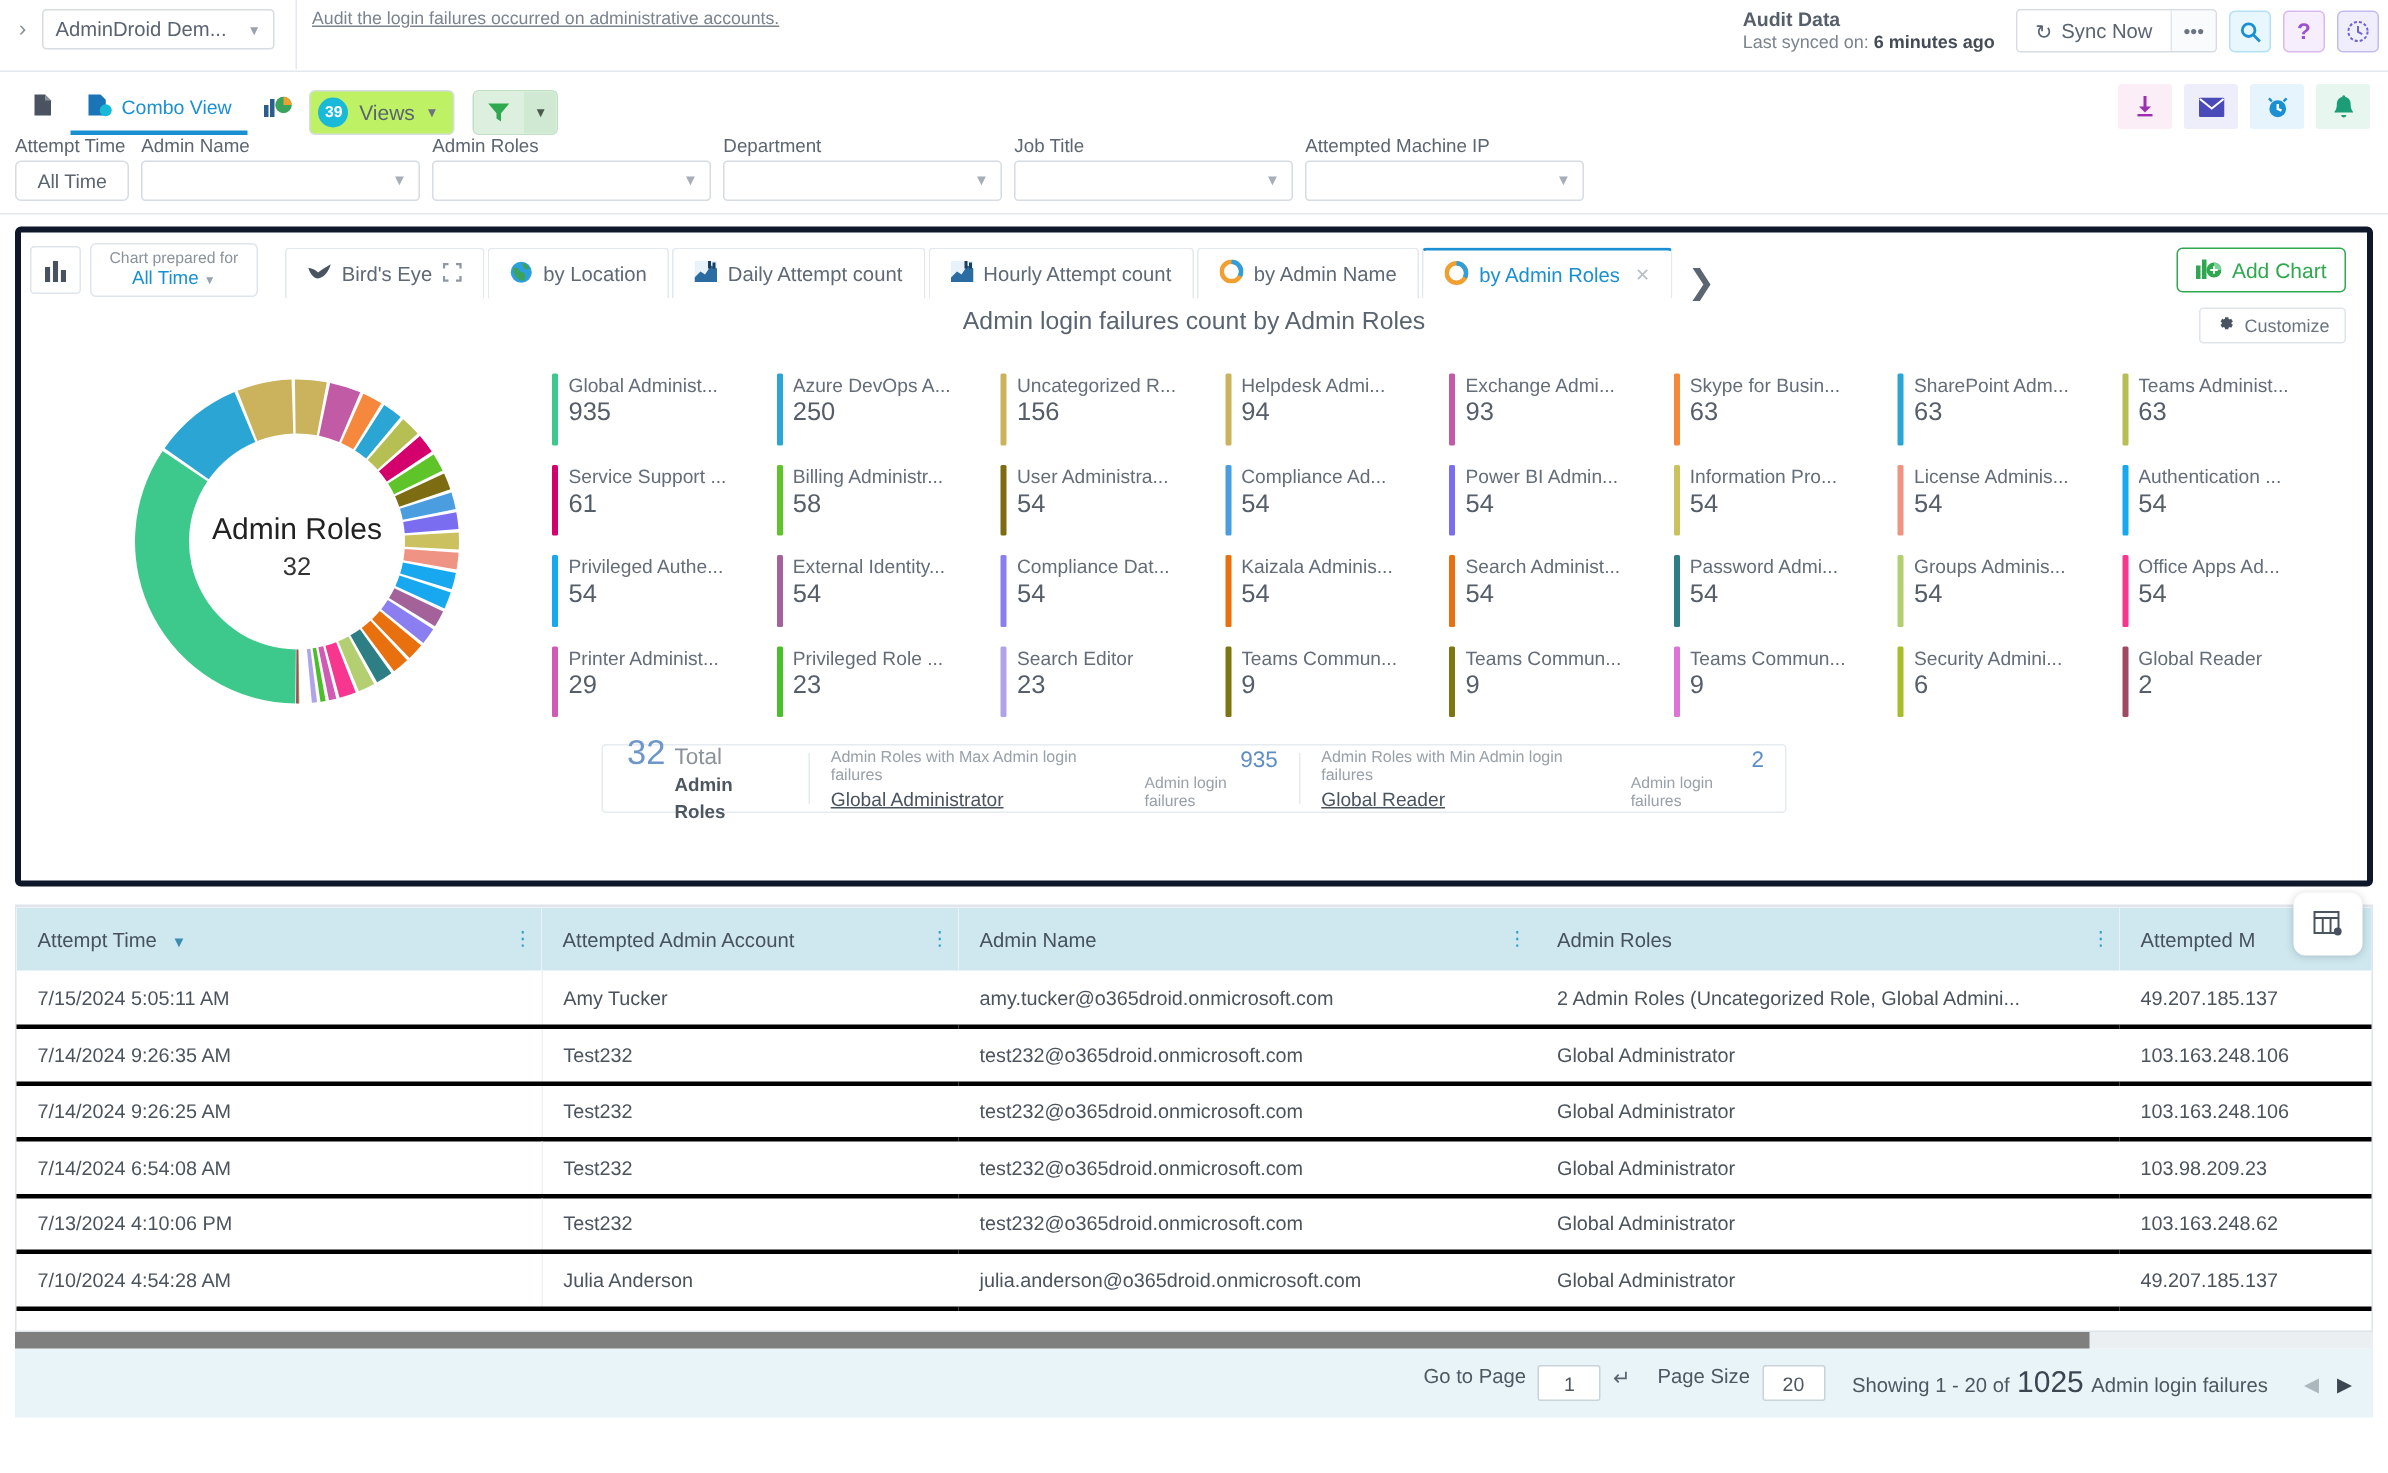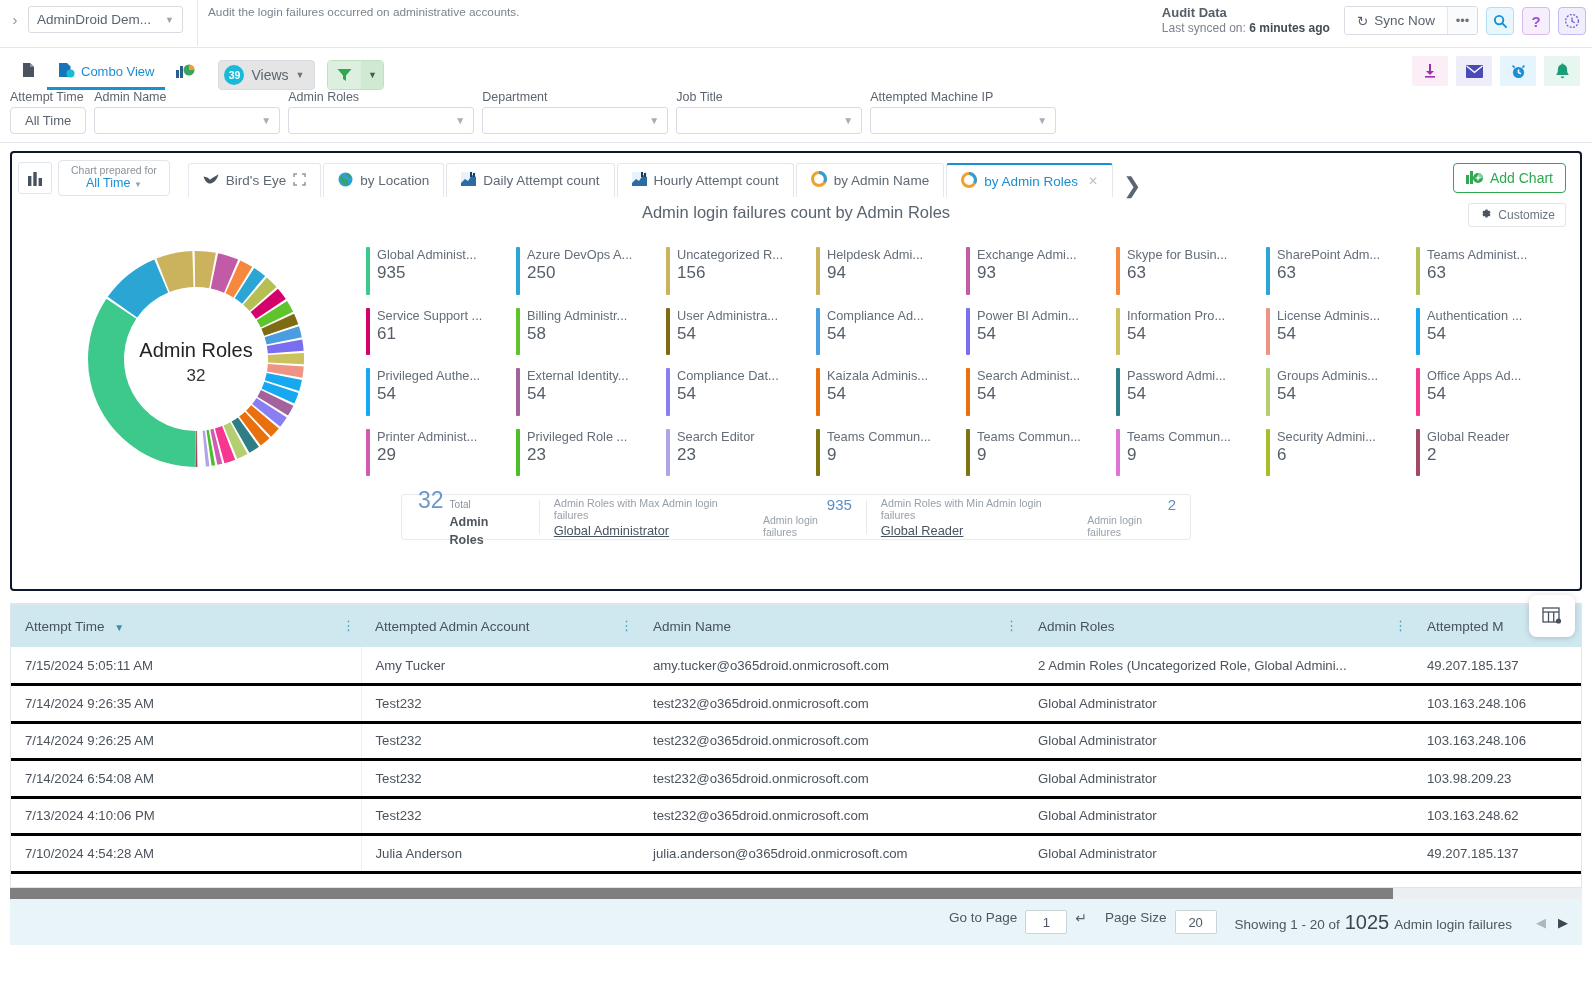--- a/index.html
+++ b/index.html
@@ -24,21 +24,21 @@
   .org-select {
     margin-left: 4px; border: 1px solid #d6dce2; border-radius: 3px;
     height: 27px; min-width: 155px; display: flex; align-items: center;
     justify-content: space-between; padding: 0 8px; font-size: 13.5px; color: #5a6470;
     cursor: pointer; background: #fff;
   }
   .org-select .caret { color: #9aa3ad; font-size: 9px; margin-left: 8px; }
   .divider-v { width: 1px; height: 46px; background: #e3e8ee; margin: 0 10px 0 14px; }
   .title-block { padding-top: 3px; }
   .page-title { font-size: 17.5px; color: #4a5461; font-weight: 400; letter-spacing: .1px;}
-  .page-sub { font-size: 11.8px; color: #7b838d; margin-top: 2px; }
+  .page-sub { font-size: 11.8px; color: #7b838d; margin-top: 2px; text-decoration: underline; }
 
   .hdr-right { position: absolute; right: 6px; top: 5px; display: flex; align-items: flex-end; }
   .audit-block { text-align: left; margin-right: 14px; }
   .audit-title { font-size: 13px; font-weight: bold; color: #555e69; }
   .audit-sub { font-size: 12px; color: #7b838d; margin-top: 1px;}
   .audit-sub b { color: #444c56; }
   .sync-group { display: flex; border: 1px solid #d6dce2; border-radius: 3px; height: 29px; overflow: hidden; }
   .sync-btn {
     display: flex; align-items: center; gap: 6px; padding: 0 12px;
     font-size: 13.5px; color: #5a6470; cursor: pointer; background: #fff;
@@ -59,23 +59,23 @@
     height: 42px; display: flex; align-items: flex-end; position: relative;
     padding-left: 10px; background: #fff;
   }
   .view-tabs { display: flex; align-items: flex-end; height: 38px; }
   .vtab {
     display: flex; align-items: center; gap: 6px; height: 34px; padding: 0 11px;
     font-size: 13px; color: #6b7480; cursor: pointer; border-bottom: 3px solid transparent;
   }
   .vtab.active { color: #1a8fd1; border-bottom-color: #1a8fd1; }
   .views-btn {
-    margin-left: 12px; display: flex; align-items: center; gap: 7px;
+    display: flex; align-items: center; gap: 7px;
     border: 1px solid #d6dce2; border-radius: 4px; height: 30px; padding: 0 10px 0 5px;
-    background: #e5e5e5; cursor: pointer; font-size: 14px; color: #5a6470;
+    background: #bef264; cursor: pointer; font-size: 14px; color: #5a6470;
   }
   .views-count {
     background: #19b9d8; color: #fff; border-radius: 50%;
     width: 20px; height: 20px; font-size: 10.5px; display: flex;
     align-items: center; justify-content: center; font-weight: bold;
   }
   .filter-group {
     margin-left: 12px; display: flex; height: 30px;
     border: 1px solid #bfe0c3; border-radius: 4px; overflow: hidden;
   }
@@ -100,21 +100,21 @@
     display: flex; align-items: center; font-size: 13px; color: #5a6470; background: #fff; cursor: pointer;
   }
   .fsel {
     border: 1px solid #d6dce2; border-radius: 3px; height: 27px; width: 186px; background: #fff;
     display: flex; align-items: center; justify-content: flex-end; padding-right: 8px; cursor: pointer;
   }
   .fsel .caret { color: #a6aeb7; font-size: 10px; }
 
   
   .chart-panel {
-    margin: 8px 10px 0 10px; border: 2px solid #0f172a; border-radius: 4px;
+    margin: 8px 10px 0 10px; border: 4px solid #0f172a; border-radius: 4px;
     background: #fff; height: 440px; position: relative;
   }
   .chart-tabrow { display: flex; align-items: center; height: 44px; padding: 6px 6px 0 6px; position: relative; }
   .bars-icon-btn {
     width: 34px; height: 32px; border: 1px solid #dfe5ea; border-radius: 3px;
     display: flex; align-items: center; justify-content: center; cursor: pointer; background: #fff;
   }
   .prepared {
     margin-left: 6px; border: 1px solid #dfe5ea; border-radius: 4px; height: 36px;
     padding: 2px 12px; display: flex; flex-direction: column; align-items: center; justify-content: center;
@@ -164,21 +164,21 @@
   .lg-val { font-size: 17px; color: #555e69; margin-top: 1px; }
 
   
   .stats-strip {
     margin: 10px auto 0 auto; width: 790px; height: 46px;
     border: 1px solid #e6ebef; border-radius: 3px; display: flex; align-items: center;
     background: #fff;
   }
   .st-total { display: flex; align-items: baseline; gap: 6px; padding: 0 16px; }
   .st-total .num { font-size: 23px; color: #6d97c9; }
-  .st-total .lbl1 { font-size: 10px; color: #8a929b; }
+  .st-total .lbl1 { font-size: 15px; color: #8a929b; }
   .st-total .lbl2 { font-size: 12.5px; color: #4e5761; font-weight: bold; }
   .st-sep { width: 1px; height: 34px; background: #e6ebef; }
   .st-block { display: flex; align-items: center; padding: 0 14px; gap: 14px; }
   .st-tx { display: flex; flex-direction: column; }
   .st-cap { font-size: 10.7px; color: #98a0a9; }
   .st-link { font-size: 12.8px; color: #4a5461; text-decoration: underline; cursor: pointer; margin-top: 2px;}
   .st-num { display: flex; flex-direction: column; align-items: flex-end; }
   .st-num .n { font-size: 15px; color: #5d8dc4; }
   .st-num .u { font-size: 10.5px; color: #98a0a9; margin-top: 1px;}
 

